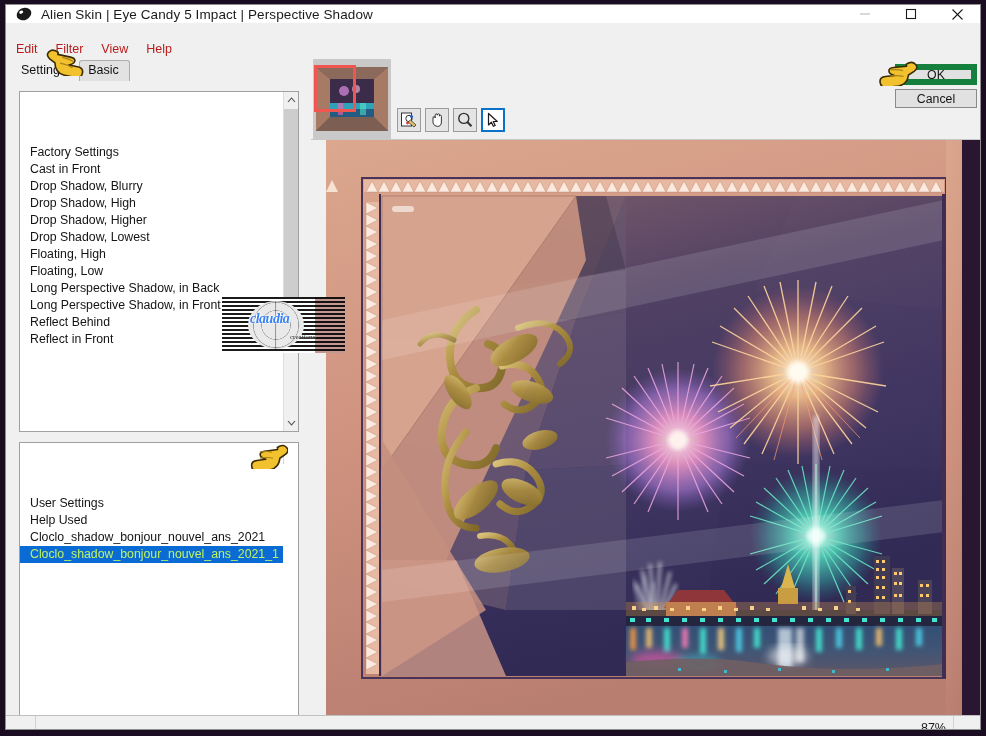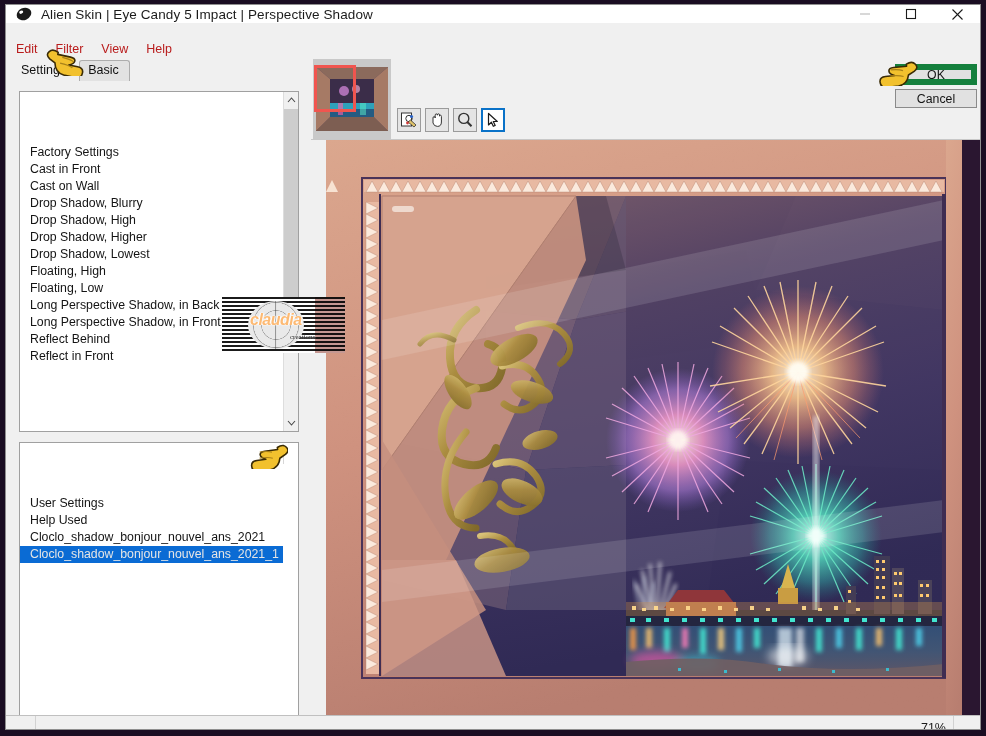--- a/index.html
+++ b/index.html
@@ -108,21 +108,21 @@
   #user-list .list-inner { right: 0; }
   .list-row {
     font-size: 12.3px; color: #141414;
     height: 17px; line-height: 17px;
     padding-left: 10px;
     white-space: nowrap;
     overflow: hidden;
   }
   .list-row.selected {
     background: #0a6bd4;
-    color: #e5e5e5;
+    color: #bef264;
     display: inline-block;
     padding-right: 4px;
     height: 17px;
   }
   .sel-wrap { height: 17px; }
 
   
   .vscroll {
     position: absolute; right: 0; top: 0; width: 15px; bottom: 0;
     background: #f0f0f0; border-left: 1px solid #ddd;
@@ -288,23 +288,23 @@
   }
   #wm-globe-lines {
     position:absolute; inset:0;
     background:
       radial-gradient(circle at 50% 50%, transparent 38%, rgba(60,60,60,.5) 39%, transparent 41%),
       radial-gradient(circle at 50% 50%, transparent 60%, rgba(60,60,60,.45) 61%, transparent 64%),
       linear-gradient(to right, transparent 48%, rgba(60,60,60,.5) 49%, transparent 51%);
   }
   #wm-text {
     position: absolute; left: 28px; top: 14px;
-    font-family: Liberation Sans, sans-serif;
-    font-size: 16px; font-style: italic; font-weight: bold;
-    color: #fdba74;
+    font-family: Liberation Serif, serif;
+    font-size: 14px; font-style: italic; font-weight: bold;
+    color: #3b82f6;
     letter-spacing: -0.5px;
     text-shadow: 0 0 2px #fff, 1px 0 1px #fff, -1px 0 1px #fff;
   }
   #wm-sub {
     position: absolute; left: 44px; top: 36px;
     font-family: "Liberation Serif", serif;
     font-size: 7px; color: #222;
     text-shadow: 0 0 2px #fff;
     margin-left: 24px;
   }
@@ -359,21 +359,20 @@
 
     <div id="tab-strip">
       <div class="tab active">Settings</div>
       <div class="tab">Basic</div>
     </div>
 
     <div id="factory-list" class="list-box">
       <div class="list-inner">
         <div class="list-row">Factory Settings</div>
         <div class="list-row">Cast in Front</div>
-        <div class="list-row">Cast on Wall</div>
         <div class="list-row">Drop Shadow, Blurry</div>
         <div class="list-row">Drop Shadow, High</div>
         <div class="list-row">Drop Shadow, Higher</div>
         <div class="list-row">Drop Shadow, Lowest</div>
         <div class="list-row">Floating, High</div>
         <div class="list-row">Floating, Low</div>
         <div class="list-row">Long Perspective Shadow, in Back</div>
         <div class="list-row">Long Perspective Shadow, in Front</div>
         <div class="list-row">Reflect Behind</div>
         <div class="list-row">Reflect in Front</div>
@@ -932,21 +931,21 @@
           <rect x="616" y="54" width="4" height="484" fill="#3f2d52"></rect>
           <rect x="620" y="0" width="36" height="576" fill="url(#salmon)"></rect>
           <rect x="636" y="0" width="20" height="576" fill="#2a1630"></rect>
         </svg>
       </div>
     </div>
   </div>
 
   <div id="status-bar">
     <div id="status-cell-1"></div>
-    <span id="status-zoom">71%</span>
+    <span id="status-zoom">87%</span>
     <div id="status-sep-right"></div>
   </div>
 </div>
 
 <div id="watermark">
   <div id="wm-stripes"></div>
   <div id="wm-tint"></div>
   <div id="wm-globe">
     <div id="wm-globe-lines"></div>
   </div>

